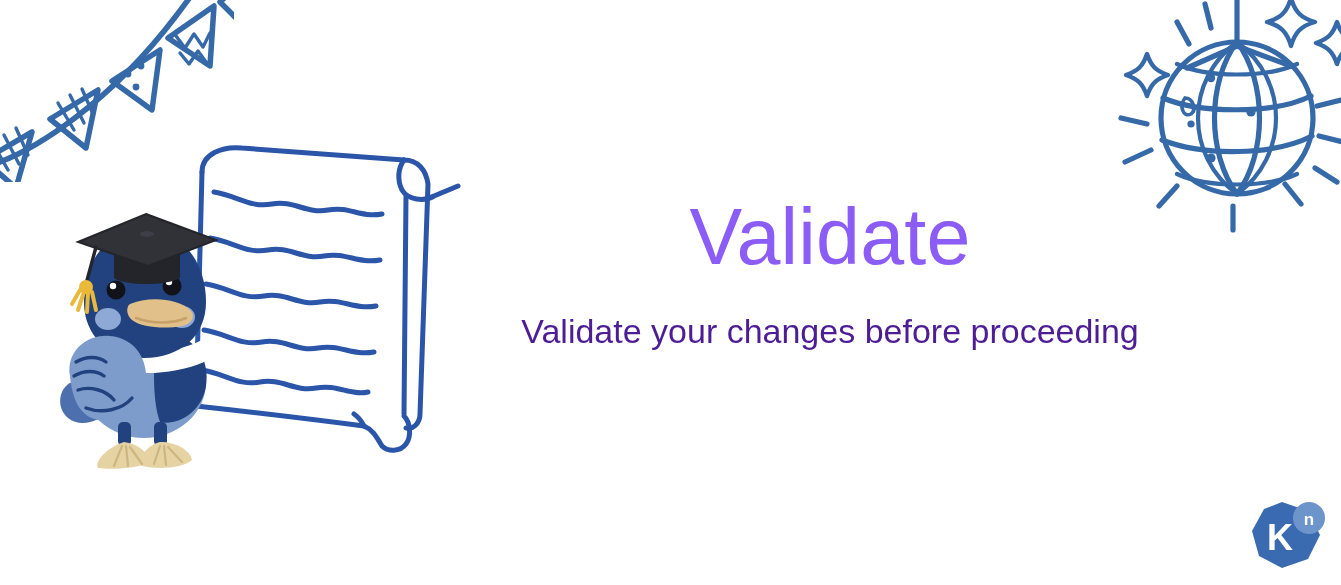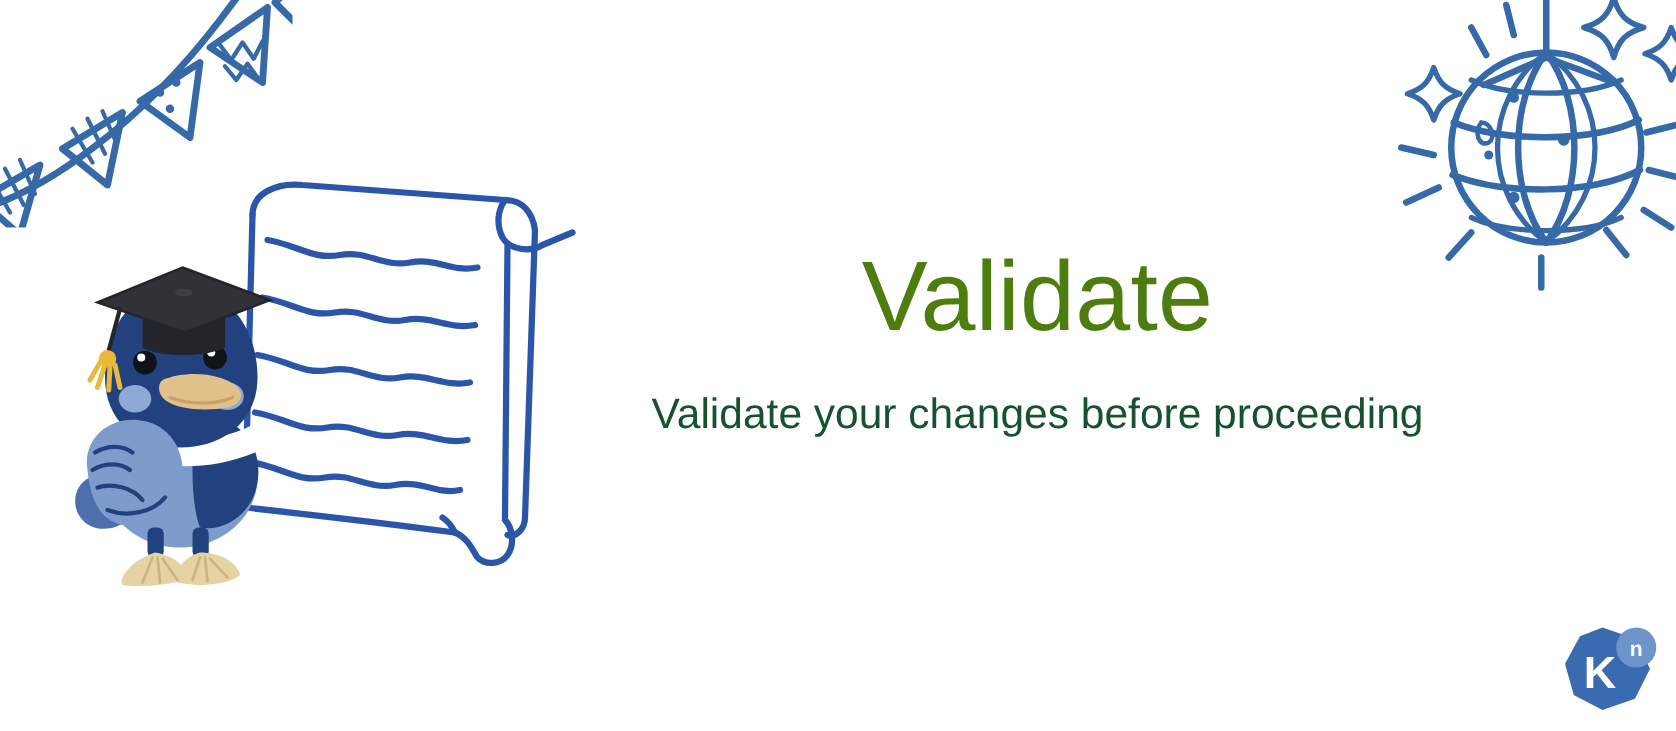--- a/index.html
+++ b/index.html
@@ -37,30 +37,30 @@
     width: 720px;
     text-align: center;
   }
   #page-title {
     margin: 0;
     font-family: "Liberation Sans", sans-serif;
     font-size: 79px;
     font-weight: 300;
     line-height: 1.05;
     letter-spacing: 0.2px;
-    color: #4d7c0f;
+    color: #8b5cf6;
     white-space: nowrap;
   }
   #page-subtitle {
     margin: 33px 0 0 0;
     font-family: "Liberation Sans", sans-serif;
     font-size: 34px;
     font-weight: 400;
     line-height: 1.15;
-    color: #14532d;
+    color: #4c1d95;
     white-space: nowrap;
   }
 
   
   #brand-badge {
     position: absolute;
     left: 1248px;
     top: 500px;
     width: 78px;
     height: 72px;

